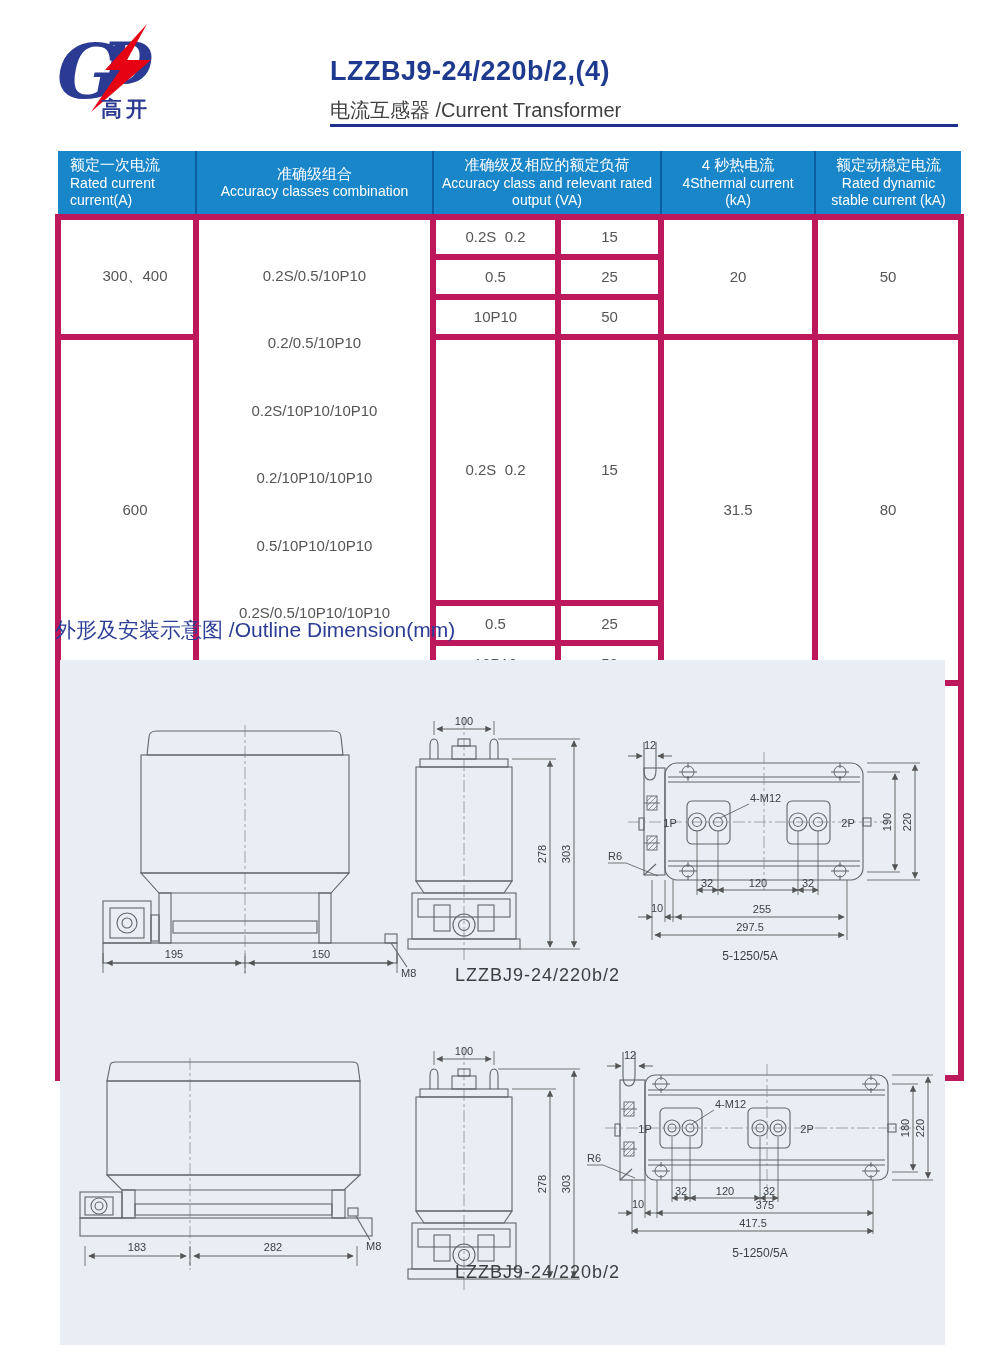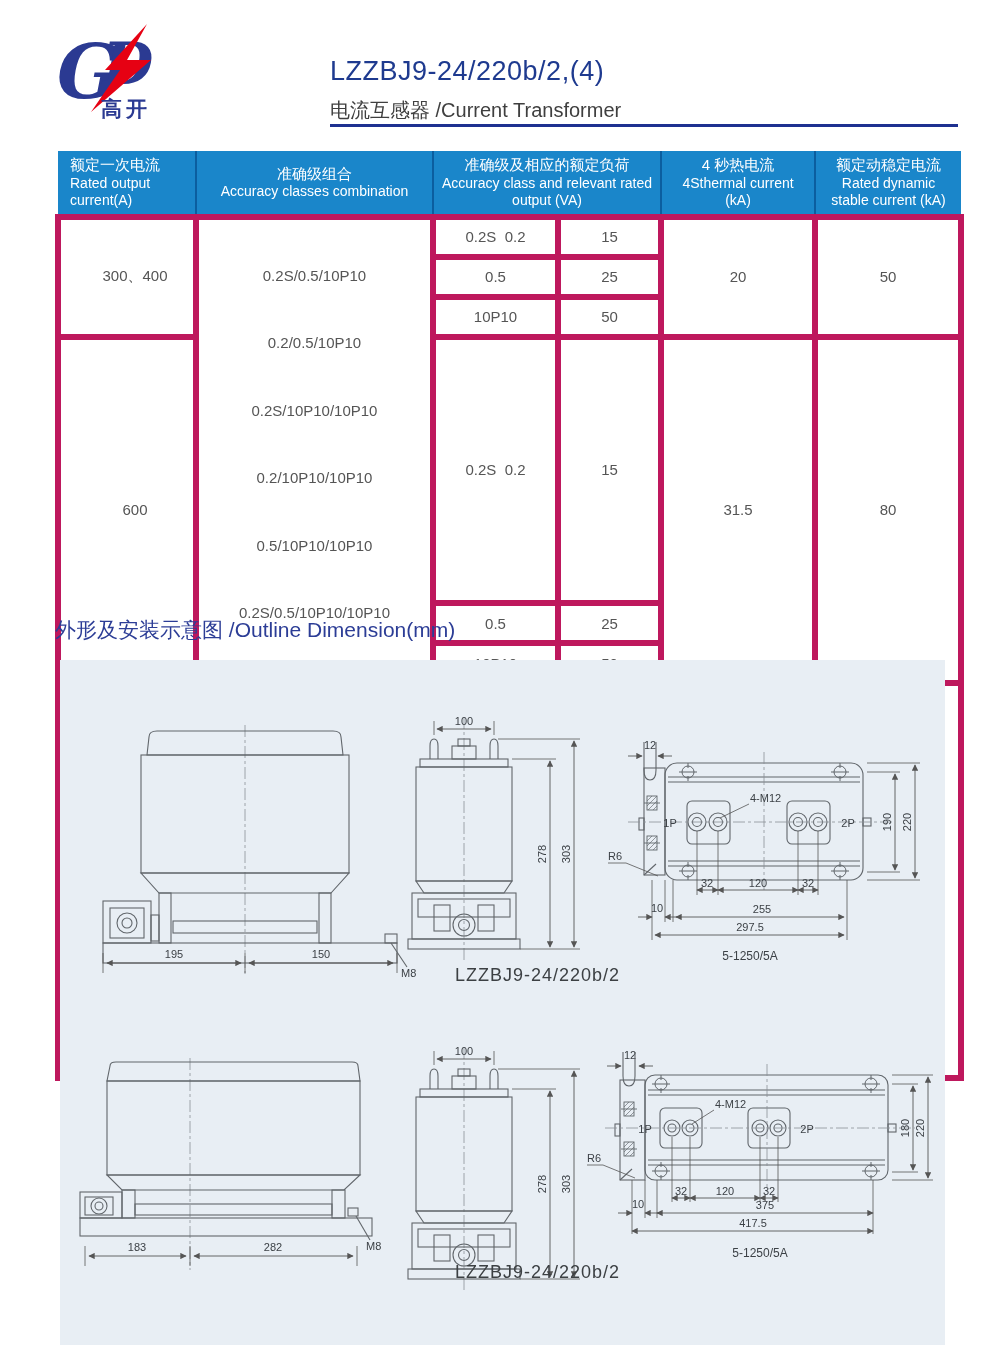--- a/index.html
+++ b/index.html
@@ -2,21 +2,21 @@
 <html><head>
 <meta charset="utf-8">
 <style>
   * { margin:0; padding:0; box-sizing:border-box; }
   body { font-family:"Liberation Sans", sans-serif; background:#fff; }
   .page { position:relative; width:1000px; height:1352px; background:#fff; overflow:hidden; }
 
   
   .logo { position:absolute; left:55px; top:22px; width:120px; height:100px; }
   .title-block { position:absolute; left:330px; top:56px; width:628px; }
-  .model { font-size:27px; font-weight:normal; color:#1e3a8f; letter-spacing:.5px; font-family:"Liberation Sans",sans-serif; }
+  .model { font-size:27px; font-weight:bold; color:#1e3a8f; letter-spacing:.5px; font-family:"Liberation Sans",sans-serif; }
   .subtitle { font-size:20px; color:#3f3f3f; margin-top:10px; }
   .rule { position:absolute; left:330px; top:124px; width:628px; height:3px; background:#1e3190; }
 
   
   table.spec { position:absolute; left:55px; top:145px; width:903px; border-collapse:collapse; table-layout:fixed;margin-top:6px; }
   table.spec th { background:#1a86ca; color:#fff; font-weight:normal; vertical-align:middle;
                   border-left:2px solid #0b5e9f; padding:4px 6px; height:65px; }
   table.spec th:first-child { border-left:none; text-align:left; padding-left:12px; }
   table.spec th .zh { font-size:15px; display:block; line-height:1.3; }
   table.spec th .en { font-size:14px; display:block; line-height:1.25; }
@@ -89,21 +89,21 @@
         <col style="width:237px">
         <col style="width:125px">
       <col style="width:103px">
         <col style="width:154px">
         <col style="width:146px">
     </colgroup>
     <tbody>
         <tr>
       <th>
         <span class="zh">额定一次电流</span>
-        <span class="en">Rated output</span>
+        <span class="en">Rated current</span>
         <span class="en">current(A)</span>
       </th>
       <th>
         <span class="zh">准确级组合</span>
         <span class="en">Accuracy classes combination</span>
       </th>
       <th colspan="2">
         <span class="zh">准确级及相应的额定负荷</span>
         <span class="en">Accuracy class and relevant rated</span>
         <span class="en">output (VA)</span>

